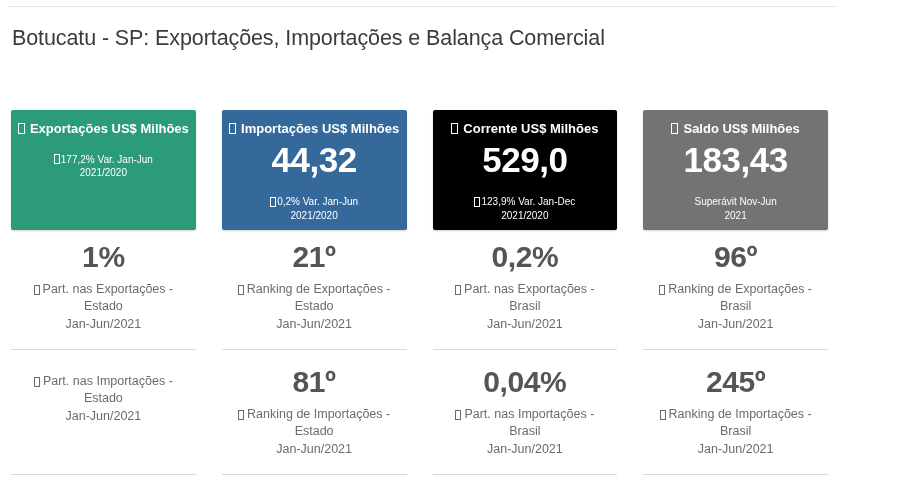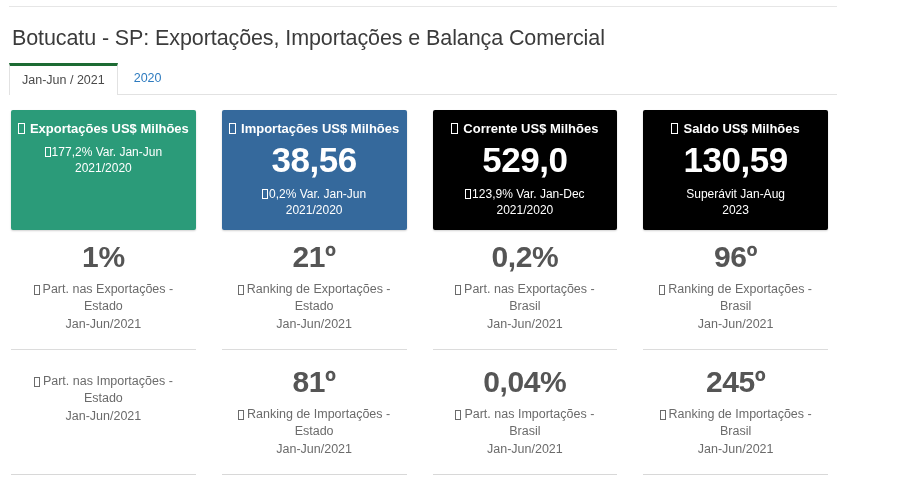--- a/index.html
+++ b/index.html
@@ -106,23 +106,23 @@
     gap: 5px;
   }
   .kpi-value {
     font-size: 35px;
     font-weight: bold;
     line-height: 1.1;
     margin-top: 4px;
     letter-spacing: -0.5px;
   }
   .kpi-sub {
-    font-size: 12px;
+    font-size: 10px;
     line-height: 1.35;
-    margin-top: 7px;
+    margin-top: 16px;
     display: flex;
     flex-direction: column;
     align-items: center;
   }
   .kpi-sub .l1 { display: flex; align-items: center; gap: 1px; }
 
   
   .tofu {
     display: inline-block;
     width: 7px;
@@ -181,28 +181,20 @@
 </style>
 </head>
 <body>
 
 <div id="page">
 
   <div class="top-rule"></div>
 
   <div class="page-title">Botucatu - SP: Exportações, Importações e Balança Comercial</div>
 
-  <div class="tabs">
-    <div class="tab active">
-      <span>Jan-Jun / 2021</span>
-    </div>
-    <div class="tab inactive">
-      <span>2020</span>
-    </div>
-  </div>
 
   <div class="kpi-row">
 
     <div class="kpi-card" style="background:#2b9b79">
       <div class="kpi-head">
         <span class="tofu"></span>
         <span>Exportações US$ Milhões</span>
       </div>
       <div class="kpi-sub">
         <span class="l1">
@@ -211,21 +203,21 @@
         </span>
         <span>2021/2020</span>
       </div>
     </div>
 
     <div class="kpi-card" style="background:#35699c">
       <div class="kpi-head">
         <span class="tofu"></span>
         <span>Importações US$ Milhões</span>
       </div>
-      <div class="kpi-value">38,56</div>
+      <div class="kpi-value">44,32</div>
       <div class="kpi-sub">
         <span class="l1">
           <span class="tofu sm"></span>
           <span>0,2% Var. Jan-Jun</span>
         </span>
         <span>2021/2020</span>
       </div>
     </div>
 
     <div class="kpi-card" style="background:#000000">
@@ -236,31 +228,31 @@
       <div class="kpi-value">529,0</div>
       <div class="kpi-sub">
         <span class="l1">
           <span class="tofu sm"></span>
           <span>123,9% Var. Jan-Dec</span>
         </span>
         <span>2021/2020</span>
       </div>
     </div>
 
-    <div class="kpi-card" style="background:#000000">
+    <div class="kpi-card" style="background:#737373">
       <div class="kpi-head">
         <span class="tofu"></span>
         <span>Saldo US$ Milhões</span>
       </div>
-      <div class="kpi-value">130,59</div>
+      <div class="kpi-value">183,43</div>
       <div class="kpi-sub">
         <span class="l1">
-          <span>Superávit Jan-Aug</span>
-        </span>
-        <span>2023</span>
+          <span>Superávit Nov-Jun</span>
+        </span>
+        <span>2021</span>
       </div>
     </div>
 
   </div>
 
   <div class="stat-row r1">
 
     <div class="stat-cell">
       <div class="stat-value">1%</div>
       <div class="stat-label">

